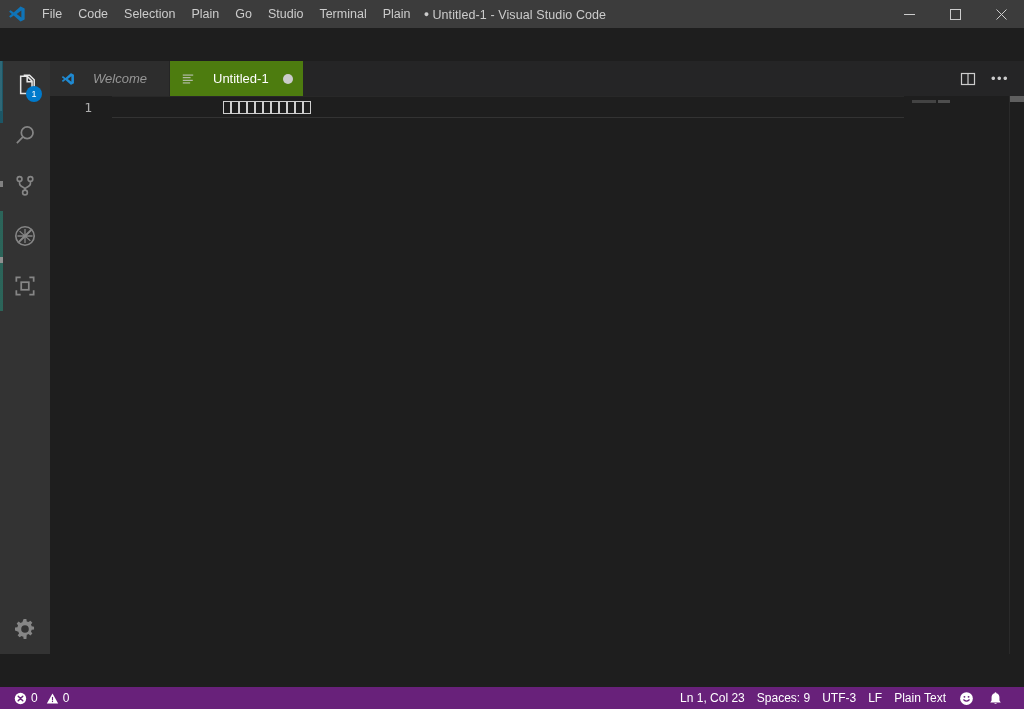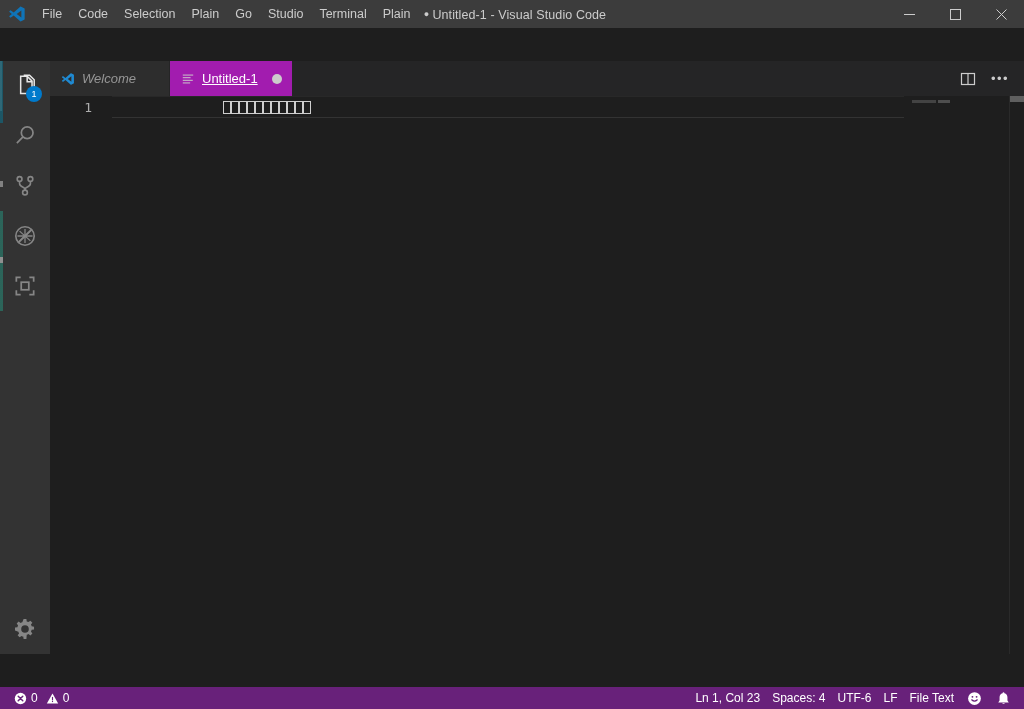--- a/index.html
+++ b/index.html
@@ -87,23 +87,23 @@
     display: flex; align-items: stretch; position: relative;
   }
   .tabs { display: flex; align-items: stretch; }
   .tab {
     display: flex; align-items: center; gap: 6px;
     padding: 0 10px; min-width: 120px; position: relative;
     background: #2d2d2d; color: #969696; font-size: 13px;
     border-right: 1px solid #252526; cursor: pointer; white-space: nowrap;
   }
   .tab.inactive { font-style: italic; }
-  .tab.active { background: #a21caf; color: #ffffff; font-style: normal; text-decoration: underline; }
+  .tab.active { background: #4d7c0f; color: #ffffff; font-style: normal; }
   .tab-icon { display: flex; align-items: center; width: 16px; justify-content: center; }
-  .tab-label { padding-right: 2px; }
+  .tab-label { padding-right: 2px; margin-left: 11px; }
   .tab-dirty {
     width: 10px; height: 10px; border-radius: 50%; background: #cccccc;
     margin-left: 6px; flex: 0 0 10px;
   }
   .tab-actions {
     margin-left: auto; display: flex; align-items: center; gap: 4px; padding-right: 10px;
   }
   .tab-action {
     width: 28px; height: 28px; display: flex; align-items: center; justify-content: center;
     color: #cccccc; cursor: pointer; border-radius: 3px;
@@ -161,21 +161,21 @@
   .minimap-divider {
     position: absolute; right: 14px; top: 0; width: 1px; height: 100%; background: #2a2a2a;
   }
 
   
   .statusbar {
     height: 22px; flex: 0 0 22px; background: #68217a; display: flex; align-items: center;
     color: #ffffff; font-size: 12px; user-select: none;
   }
   .sb-left { display: flex; align-items: center; padding-left: 8px; }
-  .sb-right { margin-left: auto; display: flex; align-items: center; padding-right: 6px; }
+  .sb-right { margin-left: auto; display: flex; align-items: center; padding-right: 14px; }
   .sb-item {
     display: flex; align-items: center; gap: 4px; padding: 0 6px; height: 22px; cursor: pointer;
     white-space: nowrap;
   }
   .sb-item svg { display: block; }
   .sb-icon-item { padding: 0 7px; }
 </style>
 </head>
 <body>
 
@@ -362,24 +362,24 @@
             <path d="M8 1.8 L15 14 H1 Z" fill="#ffffff"></path>
             <rect x="7.3" y="6" width="1.4" height="4.3" fill="#68217a"></rect>
             <rect x="7.3" y="11" width="1.4" height="1.4" fill="#68217a"></rect>
           </svg>
         </span>
         <span>0</span>
       </div>
     </div>
     <div class="sb-right">
       <div class="sb-item">Ln 1, Col 23</div>
-      <div class="sb-item">Spaces: 4</div>
-      <div class="sb-item">UTF-6</div>
+      <div class="sb-item">Spaces: 9</div>
+      <div class="sb-item">UTF-3</div>
       <div class="sb-item">LF</div>
-      <div class="sb-item">File Text</div>
+      <div class="sb-item">Plain Text</div>
       <div class="sb-item sb-icon-item">
         <span>
           <svg width="15" height="15" viewBox="0 0 16 16">
             <circle cx="8" cy="8" r="6.8" fill="#ffffff"></circle>
             <circle cx="5.8" cy="6.2" r="1" fill="#68217a"></circle>
             <circle cx="10.2" cy="6.2" r="1" fill="#68217a"></circle>
             <path d="M5 9.4 Q8 12.2 11 9.4" stroke="#68217a" stroke-width="1.3" fill="none" stroke-linecap="round"></path>
           </svg>
         </span>
       </div>

